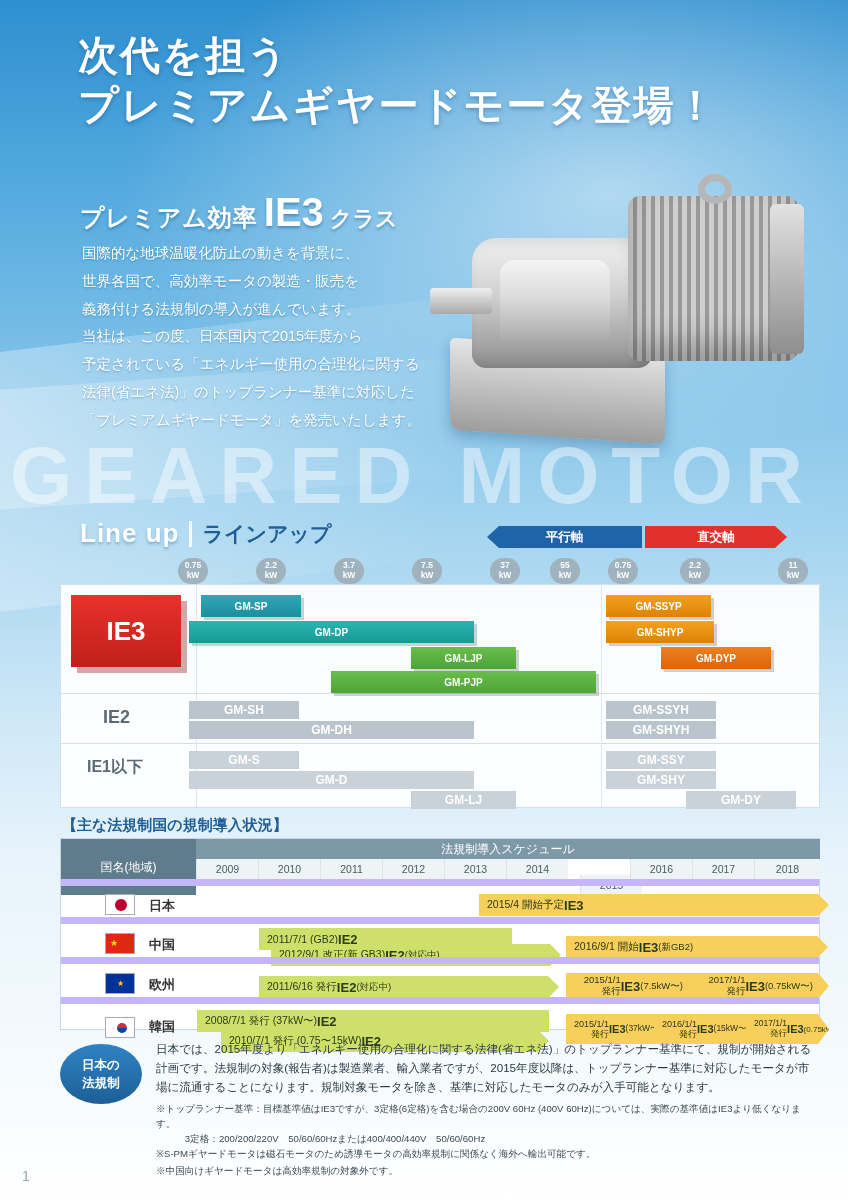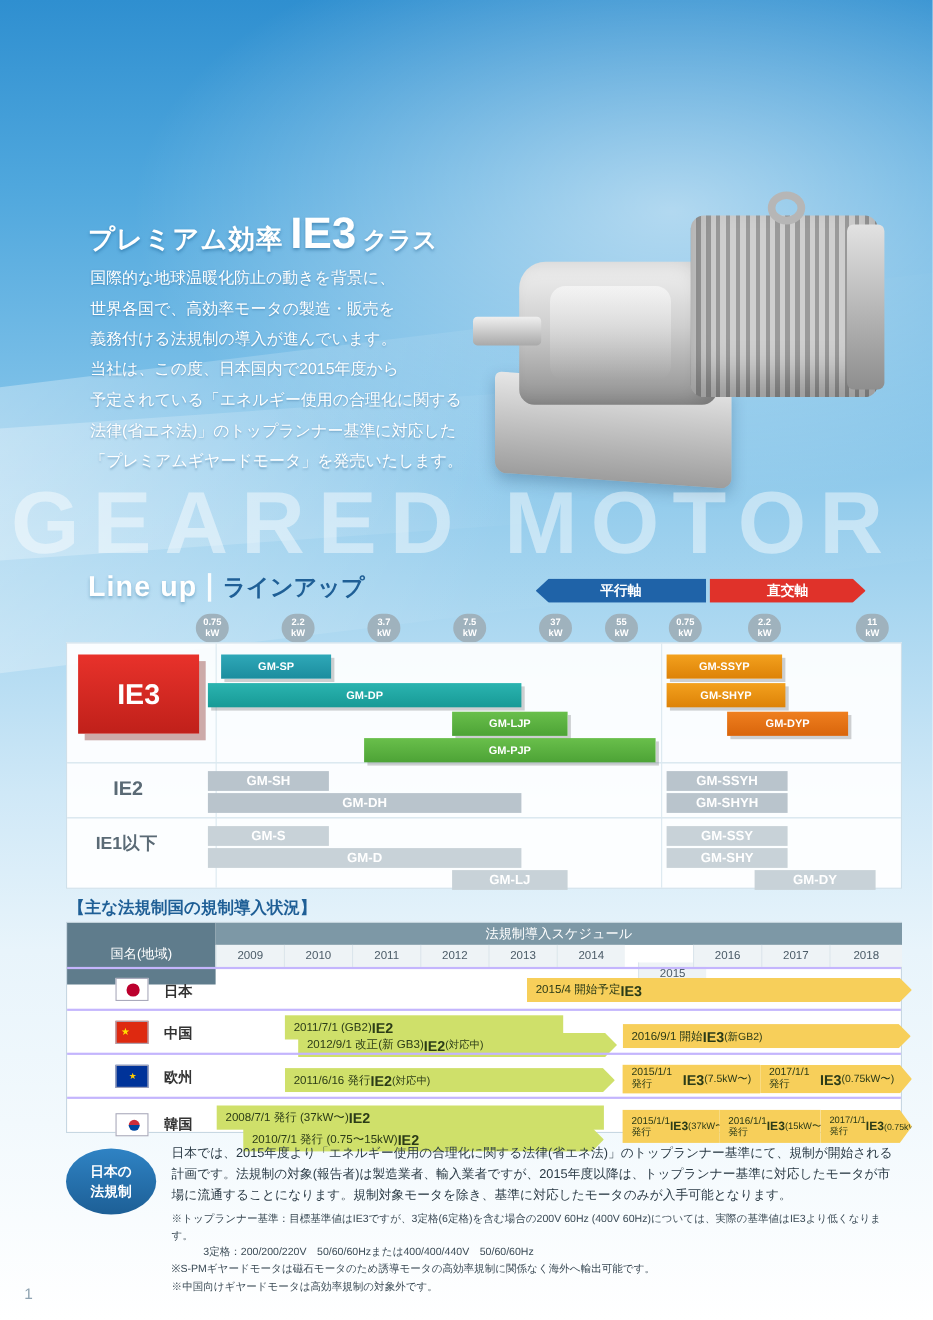--- a/index.html
+++ b/index.html
@@ -140,21 +140,21 @@
   .bar3d.green { background: linear-gradient(180deg,#69bf4b,#4da336); box-shadow: 3px 3px 0 rgba(0,0,0,0.18); }
   .bar3d.orange { background: linear-gradient(180deg,#f3a11e,#dd8207); box-shadow: 3px 3px 0 rgba(0,0,0,0.18); }
   .bar3d.orange2 { background: linear-gradient(180deg,#ef7f1f,#d9650b); box-shadow: 3px 3px 0 rgba(0,0,0,0.18); }
   .bar-flat { position: absolute; height: 18px; background: #b9c4cc; color: #fff; font-size: 12px; font-weight: bold; display:flex; align-items:center; justify-content:center; }
   .bar-flat.light { background: #c8d2d8; }
 
   
   .reg-title { position: absolute; left: 62px; top: 816px; color: #1f5f96; font-size: 15px; font-weight: bold; }
   .reg-wrap { position: absolute; left: 60px; top: 838px; width: 760px; height: 192px; background: #fff; border: 1px solid #c7d7e2; }
   .yr { position: absolute; top: 20px; height: 20px; background: #eef3f6; color: #4a5a66; font-size: 10.5px; display: flex; align-items: center; justify-content: center; border-left: 1px solid #dbe5ec; }
-  .reg-row { position: absolute; left: 0; width: 100%; border-top: 2px solid #c4b5fd; }
+  .reg-row { position: absolute; left: 0; width: 100%; border-top: 7px solid #c4b5fd; text-align: right; }
   .flag { position: absolute; width: 30px; height: 21px; border: 1px solid #aab; background: #fff; }
   .cname { position: absolute; font-size: 13px; color: #333; font-weight: bold; }
   .chip { position: absolute; height: 22px; display: flex; align-items: center; padding: 0 8px; font-size: 10.5px; color: #2b3b17; }
   .chip.green { background: #cfe06a; }
   .chip.yellow { background: #f7cf5a; }
   .chip.arrow-end { clip-path: polygon(0 0, calc(100% - 11px) 0, 100% 50%, calc(100% - 11px) 100%, 0 100%); padding-right: 16px; }
   .chip b { font-size: 13px; }
   .chip .sm { font-size: 9.5px; }
 
   
@@ -169,20 +169,24 @@
   .note-sub { font-size: 9.6px; color: #3a4a55; line-height: 1.55; margin-top: 6px; }
   .pagenum { position: absolute; left: 22px; top: 1168px; color: #8fa3b1; font-size: 14px; }
 </style>
 </head>
 <body>
 
 <div class="page">
   <div class="swoosh"></div>
   <div class="swoosh2"></div>
 
+  <div class="hero-title">
+    <div>次代を担う</div>
+    <div class="l2">プレミアムギヤードモータ登場！</div>
+  </div>
 
   <div class="ie3-head">
     <span class="t1">プレミアム効率</span>
     <span class="t2">IE3</span>
     <span class="t3">クラス</span>
   </div>
 
   <div class="hero-body" style="white-space:pre-line;">国際的な地球温暖化防止の動きを背景に、
 世界各国で、高効率モータの製造・販売を
 義務付ける法規制の導入が進んでいます。

